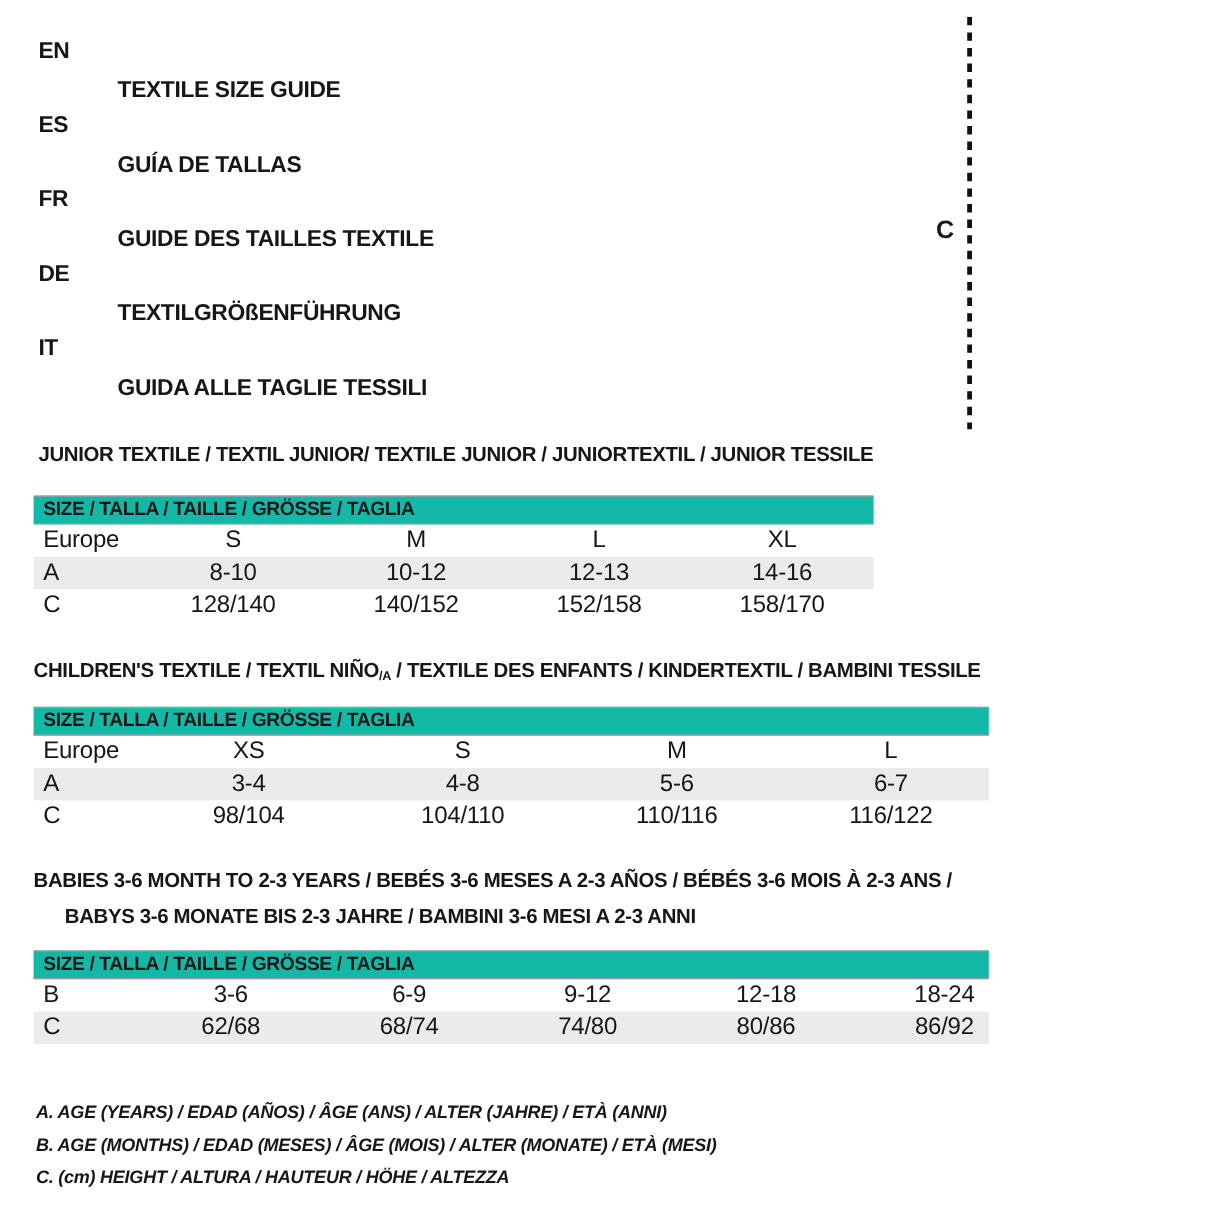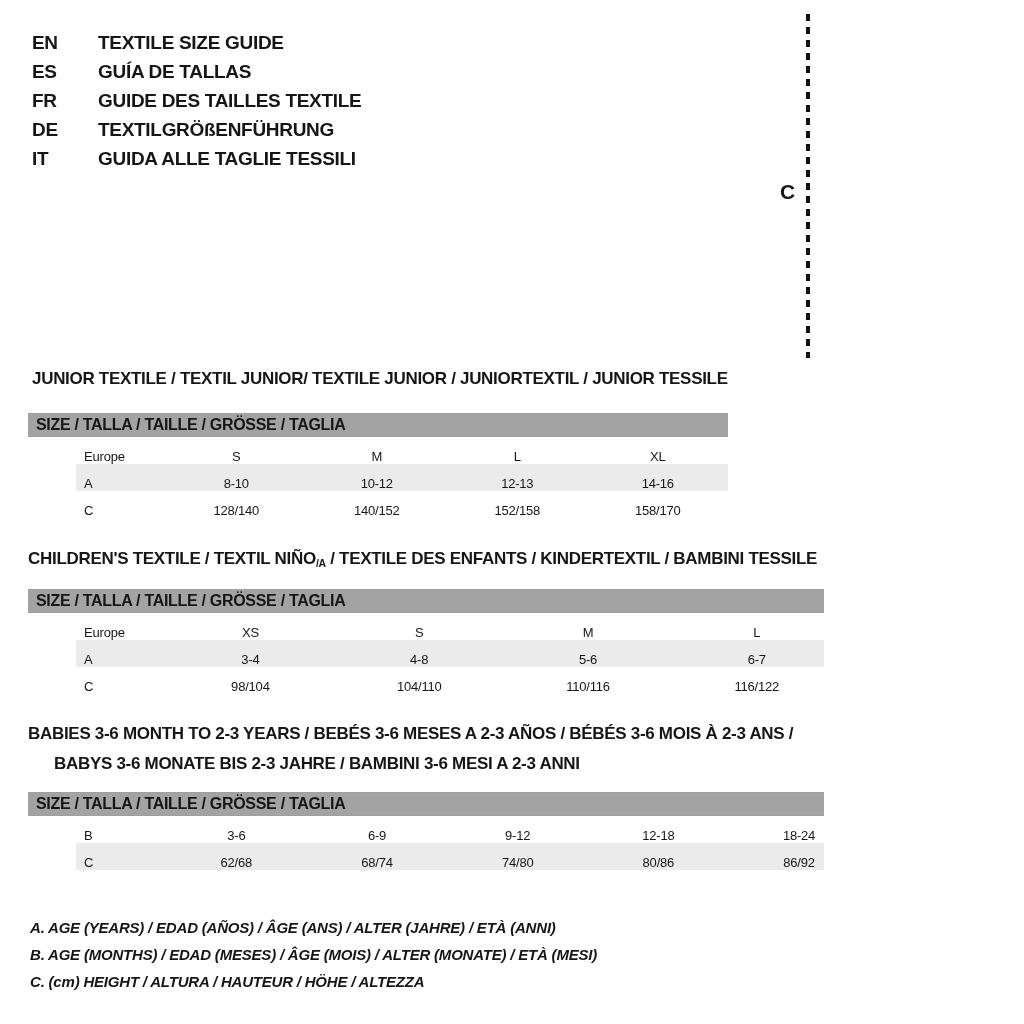--- a/index.html
+++ b/index.html
@@ -4,39 +4,39 @@
 <style>
   * { margin:0; padding:0; box-sizing:border-box; }
   html,body { background:#ffffff; }
   body { font-family:"Liberation Sans", sans-serif; color:#161616; }
   .page { position:relative; width:824px; height:1024px; background:#fff; overflow:hidden; }
 
   
   .lang-block { position:absolute; left:32px; top:28px; }
   .lang-row { display:flex; line-height:29px; }
   .lang-code { width:66px; font-weight:700; font-size:19px; letter-spacing:-0.3px; }
-  .lang-label { font-weight:700; font-size:19px; letter-spacing:-0.3px; }
+  .lang-label { font-weight:700; font-size:19px; letter-spacing:-0.3px;margin-top:33px; }
 
   
   .silhouette { position:absolute; left:816px; top:10px; }
   .measure-line { position:absolute; left:804px; top:14px; }
   .measure-label { position:absolute; left:780px; top:180px; font-weight:700; font-size:21px; }
 
   
   .section-title { position:absolute; font-weight:700; font-size:17px; letter-spacing:-0.3px; white-space:nowrap; }
   .sub-a { font-size:0.62em; vertical-align:-0.25em; }
 
   
   .size-table { position:absolute; left:28px; }
   .t1 { width:700px; }
   .t2, .t3 { width:982px; }
-  .size-header { height:24px; line-height:22px; background:#a3a3a3;
+  .size-header { height:24px; line-height:22px; background:#14b8a6;
                  border-top:1px solid #9f9f9f; border-bottom:1px solid #9f9f9f;
                  font-weight:700; font-size:16px; letter-spacing:-0.3px; padding-left:8px; }
-  .trow { display:flex; height:27px; align-items:flex-end; font-size:13px; letter-spacing:-0.2px;margin-left:48px; }
+  .trow { display:flex; height:27px; align-items:center; font-size:20px; letter-spacing:-0.2px; }
   .trow.shaded { background:#ebebeb; }
   .tlabel { width:90px; padding-left:8px; }
   .tcell { flex:1; text-align:center; }
 
   
   .footnotes { position:absolute; left:30px; top:914px;font-style:italic; }
   .footnote { line-height:27px; font-weight:700; font-size:15px; letter-spacing:-0.2px; white-space:nowrap; }
 </style>
 </head>
 <body>

